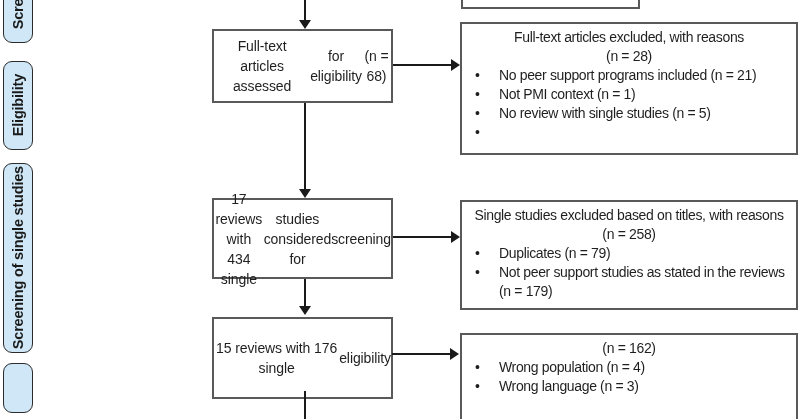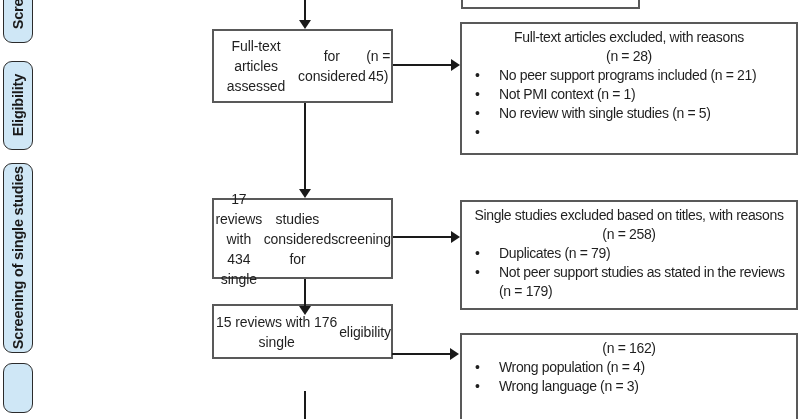--- a/index.html
+++ b/index.html
@@ -27,21 +27,21 @@
   #phase-4{top:363px;height:50px;}
   
   .flowbox{
     position:absolute;left:212px;width:181px;
     background:#fff;border:2px solid #595959;box-sizing:border-box;
     display:flex;flex-direction:row;align-items:center;justify-content:center;
     text-align:center;font-size:14px;line-height:20px;letter-spacing:-0.1px;
   }
   #flow-1{top:29px;height:74px;}
   #flow-2{top:198px;height:81px;}
-  #flow-3{top:304px;height:55px;}
+  #flow-3{top:317px;height:82px;}
   
   #cutbox{
     position:absolute;left:461px;top:-28px;width:179px;height:37px;
     background:#fff;border:2px solid #595959;box-sizing:border-box;
   }
   
   .exclbox{
     position:absolute;left:460px;width:338px;
     background:#fff;border:2px solid #595959;box-sizing:border-box;
     font-size:14px;line-height:19px;letter-spacing:-0.35px;
@@ -82,22 +82,22 @@
     <span>Screening of single studies</span>
   </div>
   <div class="phase" id="phase-4">
     <span></span>
   </div>
 
   <div id="cutbox"></div>
 
   <div class="flowbox" id="flow-1">
     <div>Full-text articles assessed</div>
-    <div>for considered</div>
-    <div>(n = 45)</div>
+    <div>for eligibility</div>
+    <div>(n = 68)</div>
   </div>
   <div class="flowbox" id="flow-2">
     <div>17 reviews with 434 single</div>
     <div>studies considered for</div>
     <div>screening</div>
   </div>
   <div class="flowbox" id="flow-3">
     <div>15 reviews with 176 single</div>
     <div>eligibility</div>
   </div>

